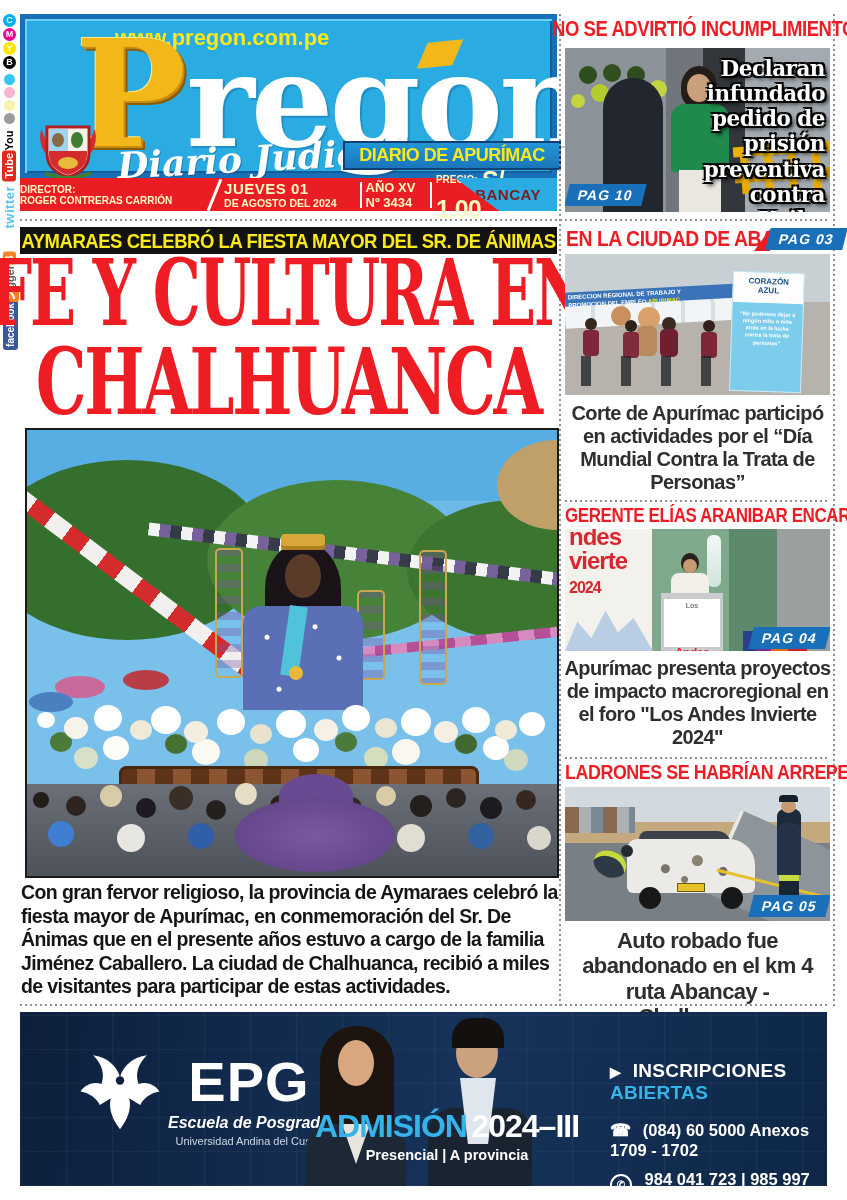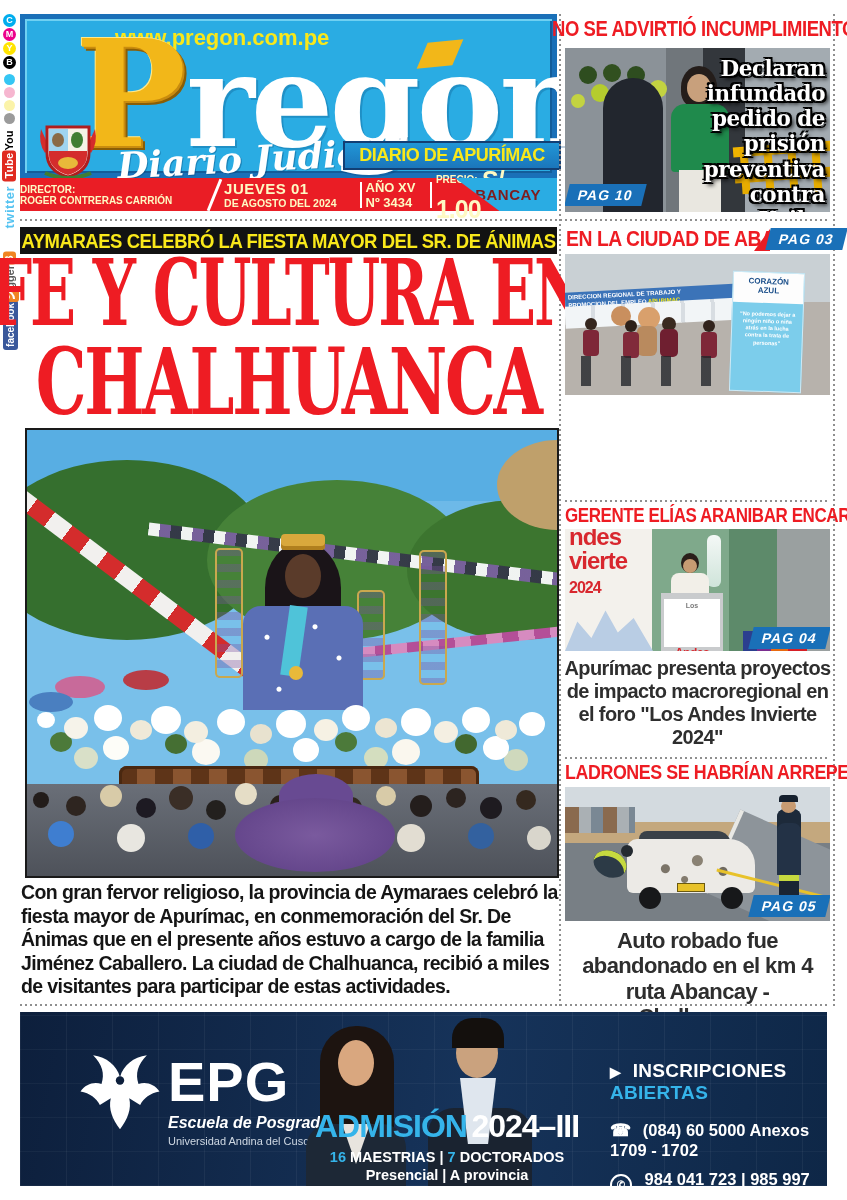--- a/index.html
+++ b/index.html
@@ -229,21 +229,21 @@
   .umbrella{position:absolute;border-radius:50%;}
   #main-hat{left:208px;top:368px;width:160px;height:74px;background:radial-gradient(#7a5a9e,#5d3f85);border-radius:50%;}
   #main-hatcrown{left:252px;top:344px;width:74px;height:44px;background:#684a92;border-radius:50% 50% 0 0;}
 
   
   #ad{left:20px;top:1012px;width:807px;height:174px;
     background:linear-gradient(100deg,#0d1f3c,#16335a 55%,#0e2747);overflow:hidden;}
   #ad-grid{position:absolute;inset:0;
     background-image:repeating-linear-gradient(90deg,rgba(255,255,255,.05) 0 1px,transparent 1px 46px),
       repeating-linear-gradient(0deg,rgba(255,255,255,.04) 0 1px,transparent 1px 34px);}
-  #ad-brand{position:absolute;left:148px;top:42px;color:#fff;}
+  #ad-brand{position:absolute;left:148px;top:42px;color:#fff;text-align:center;}
   #ad-brand .epg{font:bold 56px/1 "Liberation Sans",sans-serif;letter-spacing:1px;}
   #ad-brand .s1{font:italic bold 16px "Liberation Sans",sans-serif;display:block;margin-top:4px;}
   #ad-brand .s2{font:11px "Liberation Sans",sans-serif;color:#cfd8e3;display:block;margin-top:3px;}
   #ad-eagle{position:absolute;left:58px;top:36px;}
   #ad-woman-hair{left:300px;top:14px;width:74px;height:120px;background:#1d1410;border-radius:36px 36px 20px 20px;}
   #ad-woman-face{left:318px;top:28px;width:36px;height:46px;background:#d9a77f;border-radius:50%;}
   #ad-woman-body{left:286px;top:112px;width:100px;height:62px;background:#1d2836;border-radius:24px 24px 0 0;}
   #ad-woman-blouse{left:322px;top:112px;width:28px;height:40px;background:#e8e4de;
     clip-path:polygon(0 0,100% 0,50% 100%);}
   #ad-man-hair{left:432px;top:6px;width:52px;height:30px;background:#14100d;border-radius:20px 20px 0 0;}
@@ -430,20 +430,21 @@
     <div id="ab-vests"></div>
     <div id="ab-legs"></div>
     <div id="ab-banner" class="abs">
       <div class="top">
         <span>CORAZÓN</span><br>
         <span>AZUL</span>
       </div>
       <div class="quote">“No podemos dejar a ningún niño o niña atrás en la lucha contra la trata de personas”</div>
     </div>
   </div>
+  <div class="cap" style="left:564px;top:402px">Corte de Apurímac participó en actividades por el “Día Mundial Contra la Trata de Personas”</div>
 
   <div class="rhl" style="left:565px;top:504px">
     <span style="font-size:20px;transform:scaleX(.85)">GERENTE ELÍAS ARANIBAR ENCARGADO</span>
   </div>
   <div id="ph-andes" class="photo">
     <div id="an-poster-t" class="abs">
       <span>ndes</span><br>
       <span>vierte</span><br>
       <span style="font-size:16px">2024</span>
     </div>
@@ -502,27 +503,20 @@
     <div id="ad-woman-face" class="abs"></div>
     <div id="ad-woman-body" class="abs"></div>
     <div id="ad-woman-blouse" class="abs"></div>
     <div id="ad-man-body" class="abs"></div>
     <div id="ad-man-shirt" class="abs"></div>
     <div id="ad-man-face" class="abs"></div>
     <div id="ad-man-hair" class="abs"></div>
     <div id="ad-adm">
       <span class="a1">ADMISIÓN</span>
       <span class="a2">2024–III</span>
-      <div class="row2">
-        <span class="cy">16</span>
-        <span>MAESTRIAS</span>
-        <span>|</span>
-        <span class="cy">7</span>
-        <span>DOCTORADOS</span>
-      </div>
       <div class="row3">
         <span>Presencial</span>
         <span>|</span>
         <span>A provincia</span>
       </div>
     </div>
     <div id="ad-right">
       <div class="l1">
         <span class="arrow">▶</span>
         <span>INSCRIPCIONES</span>

